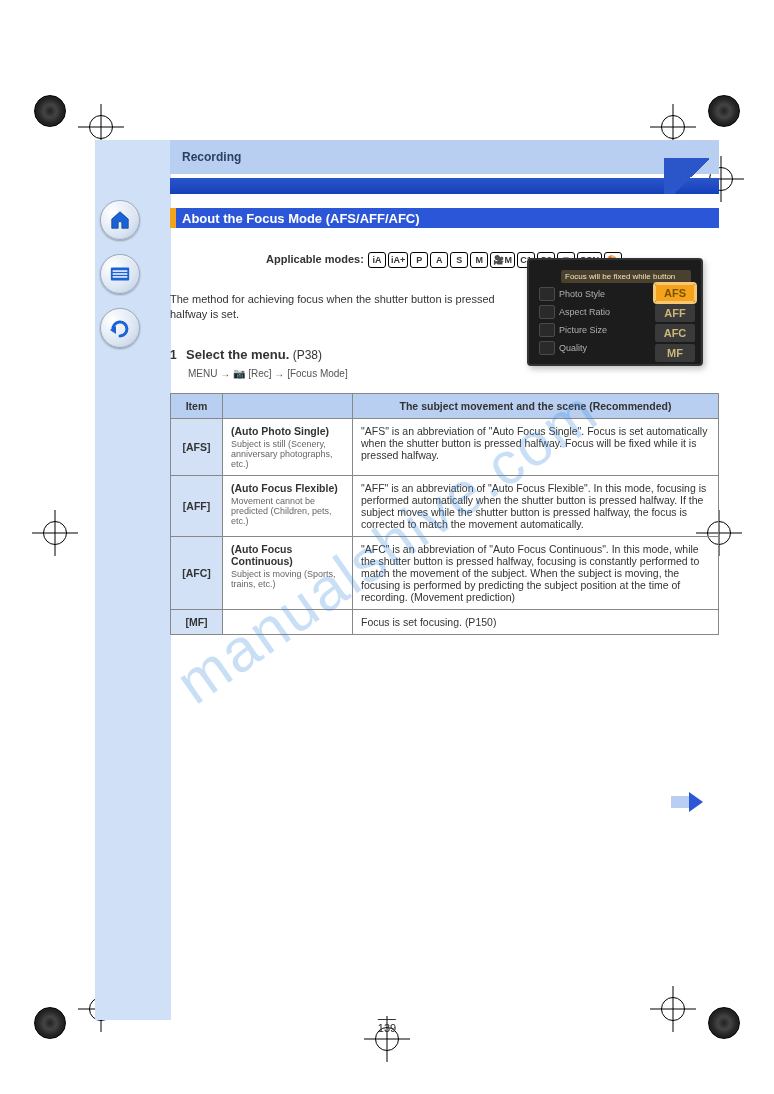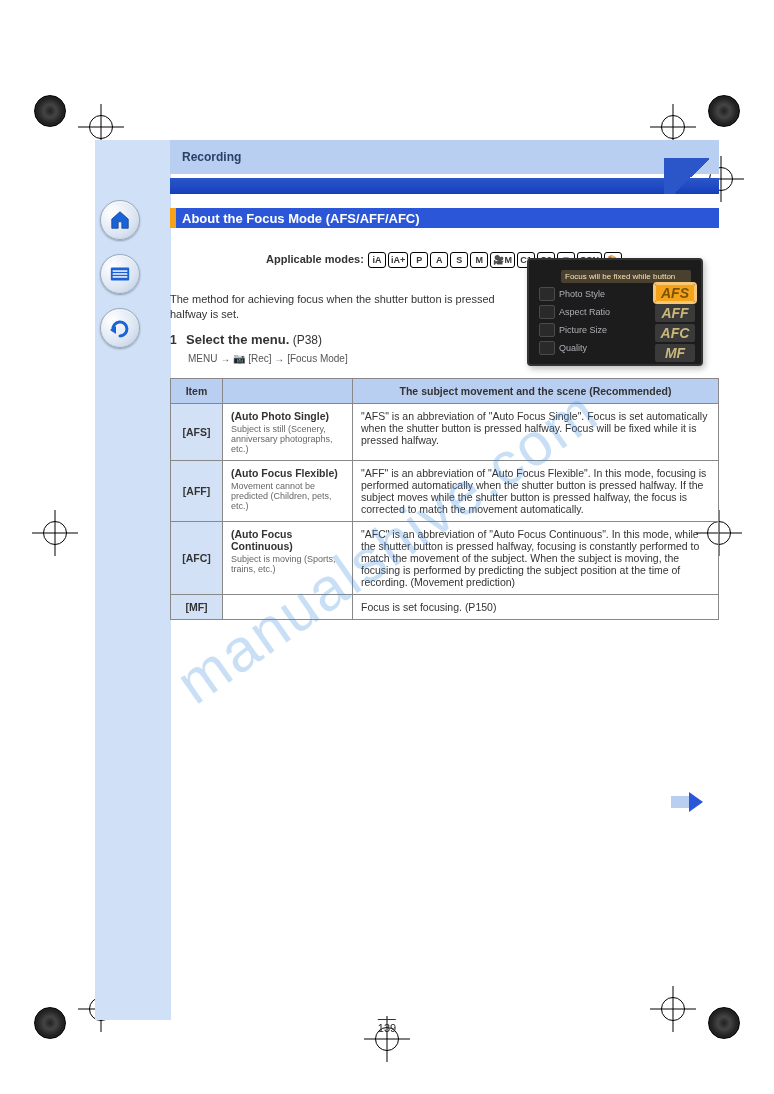--- a/index.html
+++ b/index.html
@@ -104,21 +104,21 @@
     display:inline-block; min-width:18px; height:16px;
     border:1px solid #000; border-radius:3px;
     font-size:9px; font-weight:bold;
     line-height:14px; padding:0 2px;
     margin:0 1px;
     background:#fff;
   }
   .applicable { font-weight:bold; text-align:center; margin-top:2px; font-size:11px; }
   .applicable::before { content:"Applicable modes: "; font-weight:normal; display:none; }
   .bodytext { margin-top: 24px; font-size:11px; line-height:1.35; padding-right: 220px; }
-  .steps { margin-top:10px; font-size:12px; padding-right: 220px; }
+  .steps { margin-top:25px; font-size:12px; padding-right: 220px; }
   .steps strong { font-size:13px; }
   .steps .step { margin-bottom:6px; }
   .steps .step .num { display:inline-block; width:16px; font-weight:bold; }
   .substep { margin-left:18px; font-size:10px; color:#555;}
 
   
   .thumb {
     position:absolute; right:16px; top:118px;
     width: 176px; height: 108px;
     background: #1c1c1c;
@@ -129,21 +129,21 @@
     box-shadow: 2px 3px 6px rgba(0,0,0,0.25);
   }
   .thumb-banner {
     background:#4a4030; color:#f2e3b4; font-size:8px;
     padding:2px 4px; border-radius:2px; margin-left:22px;
   }
   .thumb-row { display:flex; align-items:center; margin-top:4px; gap:4px; }
   .thumb-icon { width:16px; height:14px; background:#2a2a2a; border-radius:2px; border:1px solid #4a4a4a; flex:0 0 auto;}
   .thumb-label { flex:1; color:#aeb0b5; }
   .thumb-opts { position:absolute; right:6px; top:24px; width:40px; }
-  .thumb-opt { height:18px; margin-bottom:2px; display:flex; align-items:center; justify-content:center; font-size:14px; font-weight:bold; border-radius:2px;font-style:italic; }
+  .thumb-opt { height:18px; margin-bottom:2px; display:flex; align-items:center; justify-content:center; font-size:11px; font-weight:bold; border-radius:2px; }
   .thumb-opt.sel { background:#f5a31a; color:#7a5200; border:1px solid #f7c774; outline:2px solid #f7c774;}
   .thumb-opt.n   { background:#3a3a3a; color:#cbb77a; }
 
   
   table.ftable {
     margin-top: 14px;
     width: 100%;
     border-collapse: collapse;
     font-size: 10.5px;
   }

